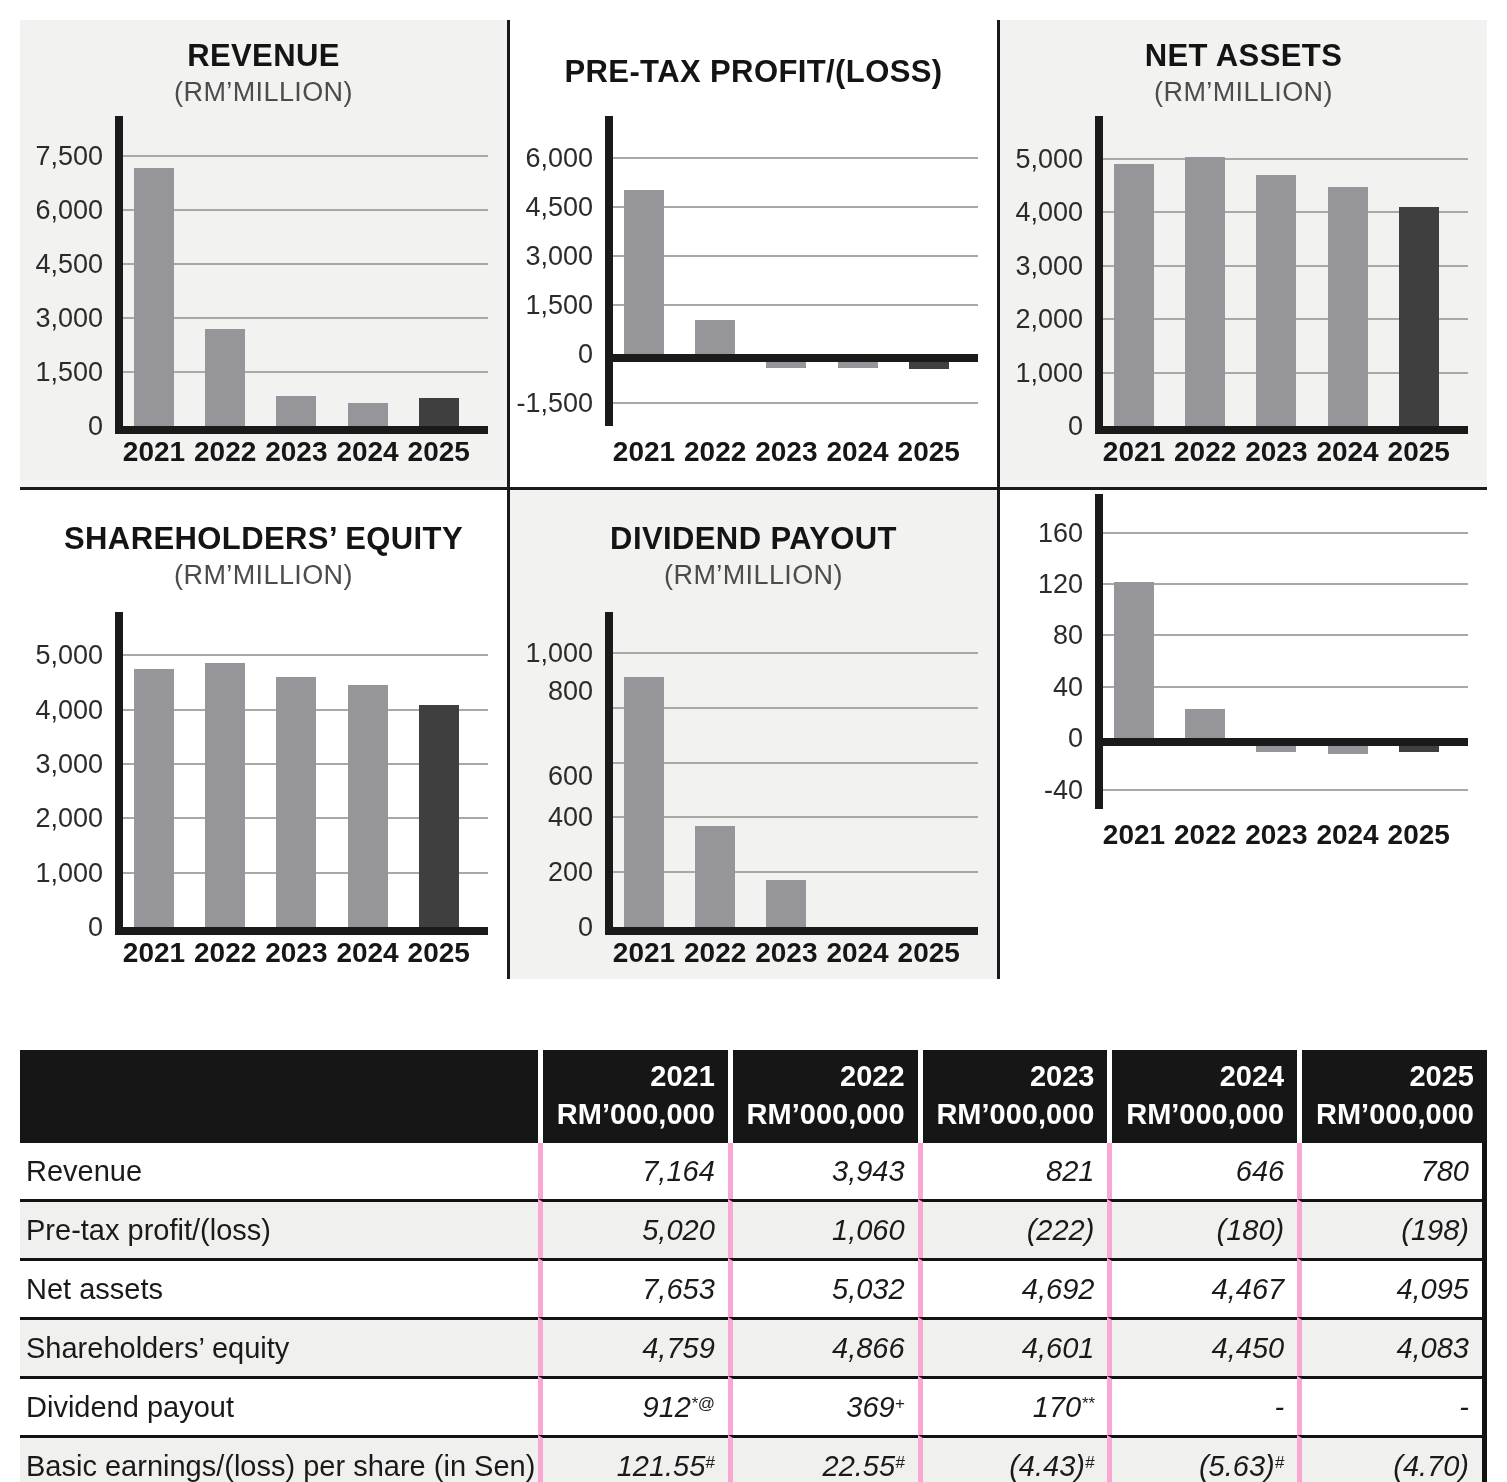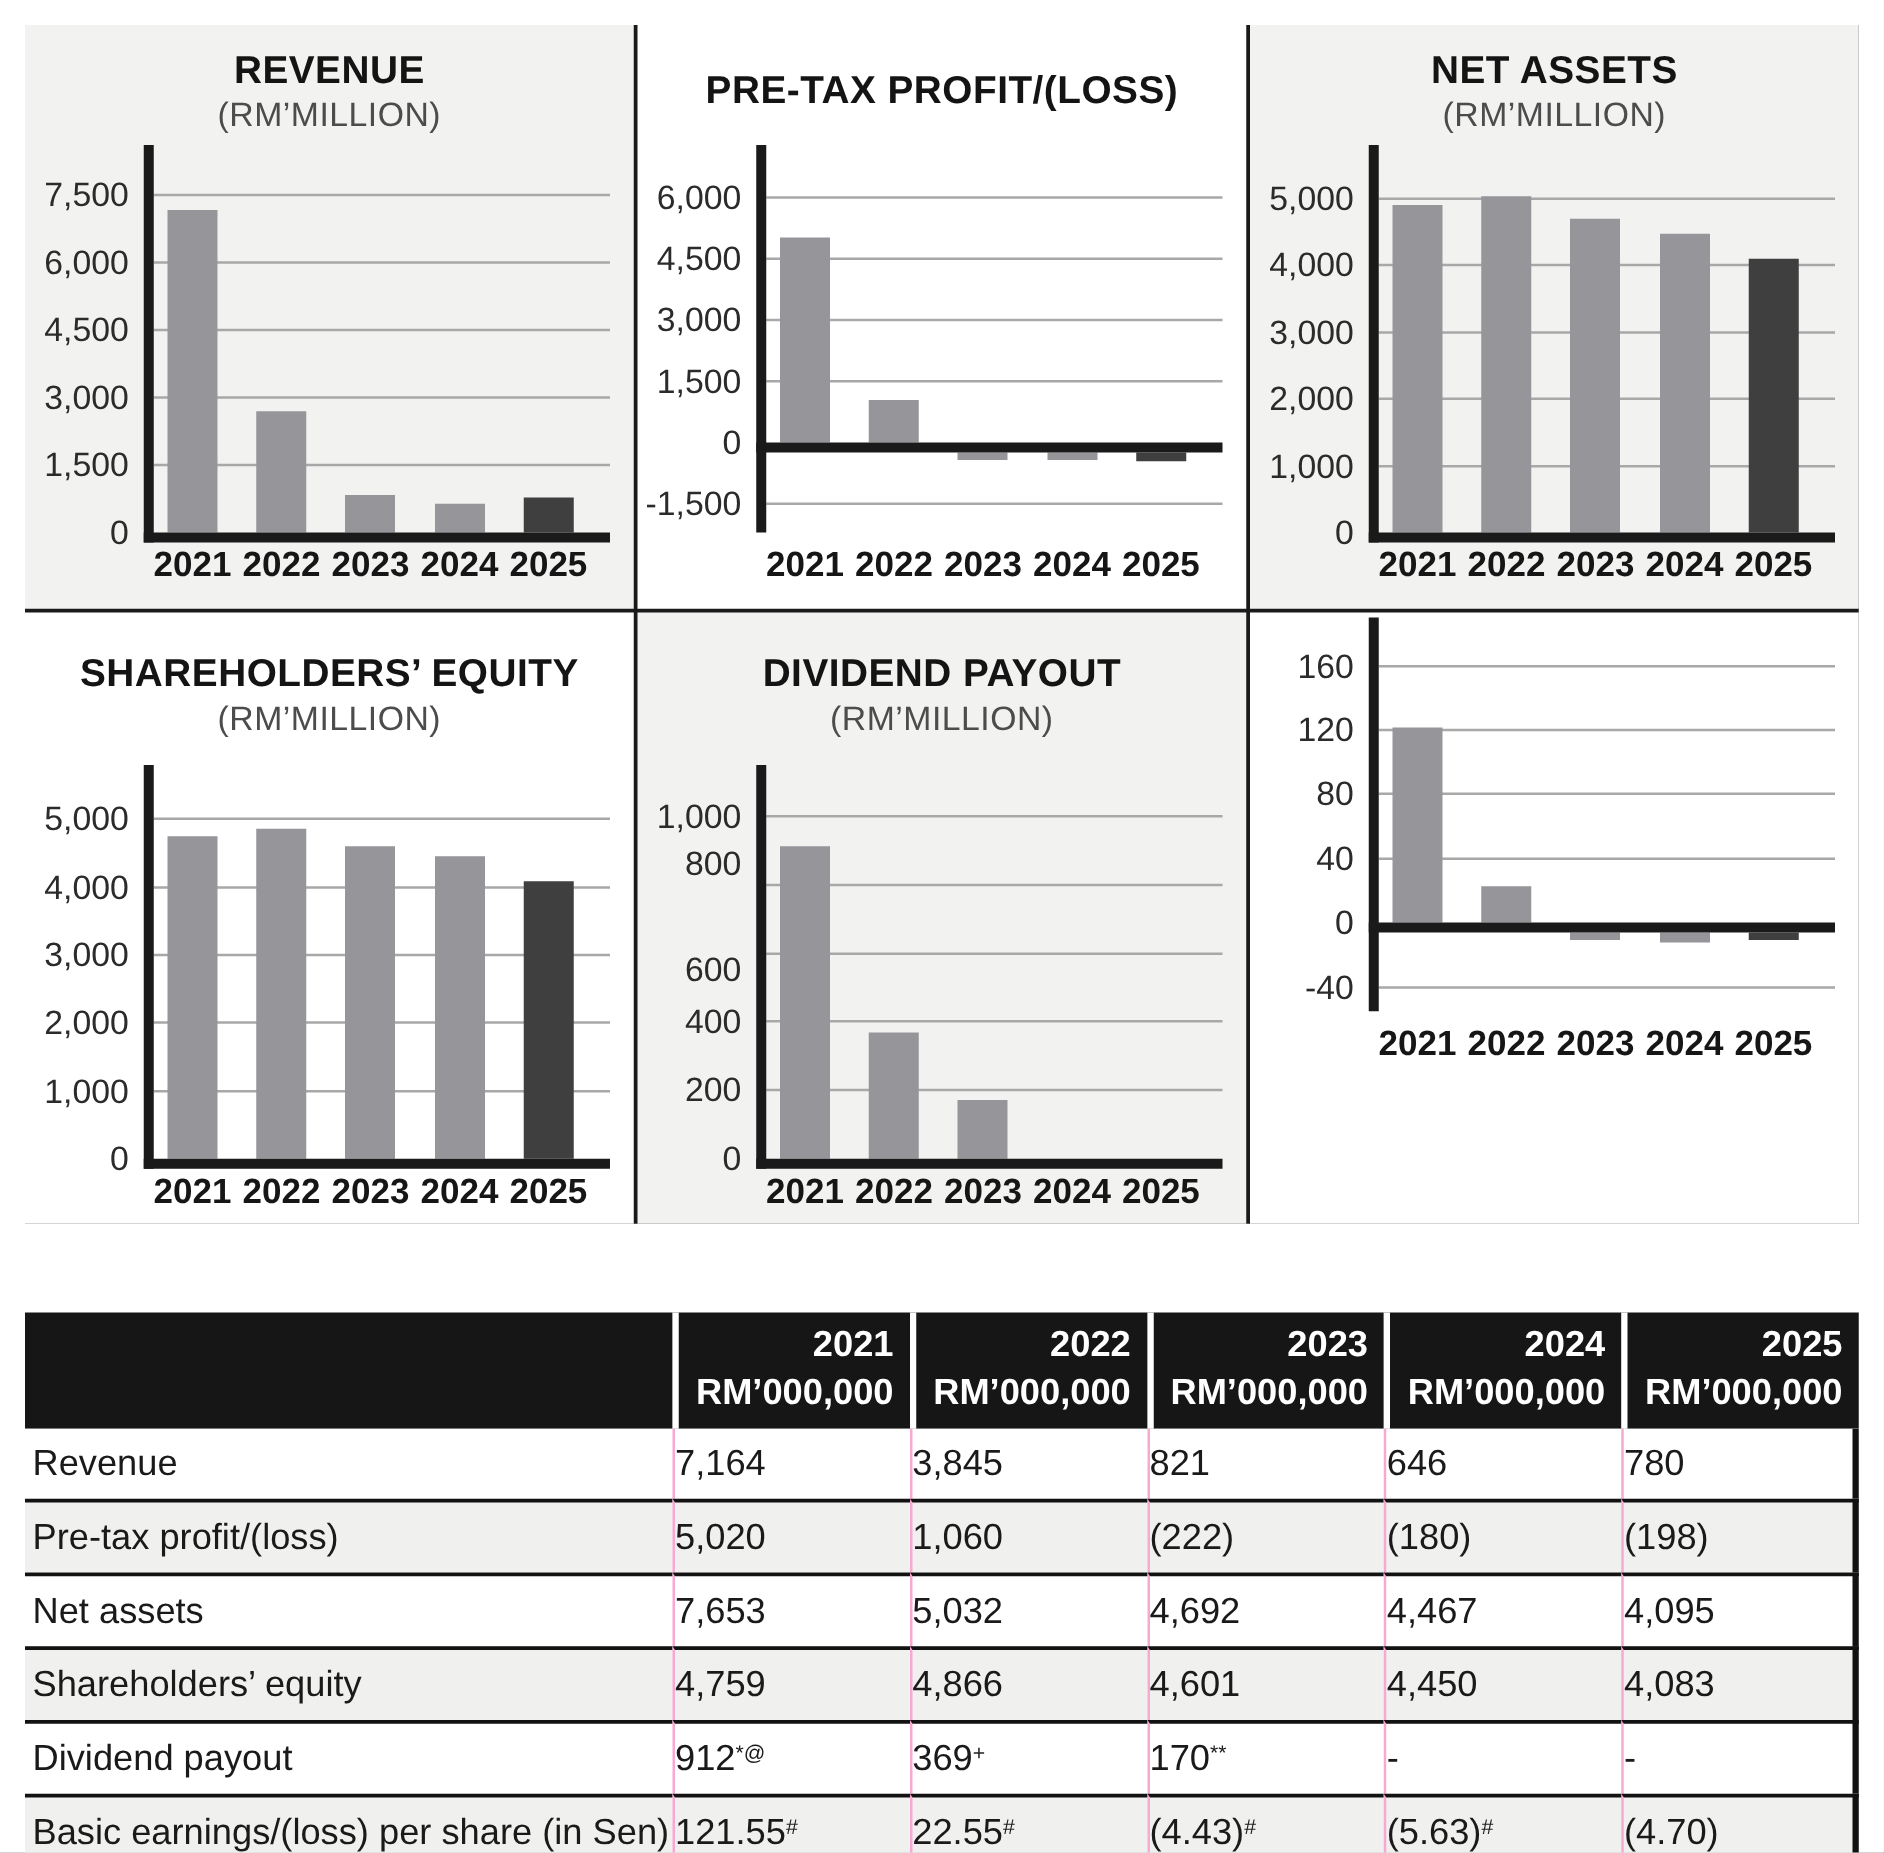--- a/index.html
+++ b/index.html
@@ -41,21 +41,21 @@
   .fin-table th{background:#161616;color:#ffffff;font-weight:bold;text-align:right;
     vertical-align:middle;padding:8px 13px 10px 0;line-height:1.3;height:70px;}
   .fin-table th.lbl{width:518px;padding:0;}
   .fin-table th.yr{border-left:5px solid #ffffff;}
   .fin-table td{height:34px;padding:11px 0;vertical-align:middle;background:#ffffff;}
   .fin-table tr.alt td{background:#f0f0ef;}
   .fin-table td{border-top:3px solid #121212;}
   .fin-table tbody tr:first-child td{border-top:none;}
   .fin-table tbody tr:last-child td{border-bottom:7px solid #121212;}
   .fin-table td.lbl{text-align:left;padding-left:6px;}
-  .fin-table td.yr{text-align:left;padding-right:13px;border-left:2px solid #f9a8d4;}
+  .fin-table td.yr{text-align:right;padding-right:13px;border-left:5px solid #f9a8d4;font-style:italic;}
   .fin-table td:last-child{border-right:5px solid #121212;}
   .fin-table sup{font-size:17px;line-height:0;vertical-align:8px;}
 </style>
 </head>
 <body>
 
 <div class="page">
 
   <div class="charts-grid">
 
@@ -294,21 +294,21 @@
         <th class="yr">
           <div>2025</div>
           <div>RM’000,000</div>
         </th>
       </tr>
     </thead>
     <tbody id="tbody">
         <tr>
           <td class="lbl">Revenue</td>
           <td class="yr">7,164</td>
-          <td class="yr">3,845</td>
+          <td class="yr">3,943</td>
           <td class="yr">821</td>
           <td class="yr">646</td>
           <td class="yr">780</td>
         </tr>
         <tr class="alt">
           <td class="lbl">Pre-tax profit/(loss)</td>
           <td class="yr">5,020</td>
           <td class="yr">1,060</td>
           <td class="yr">(222)</td>
           <td class="yr">(180)</td>

